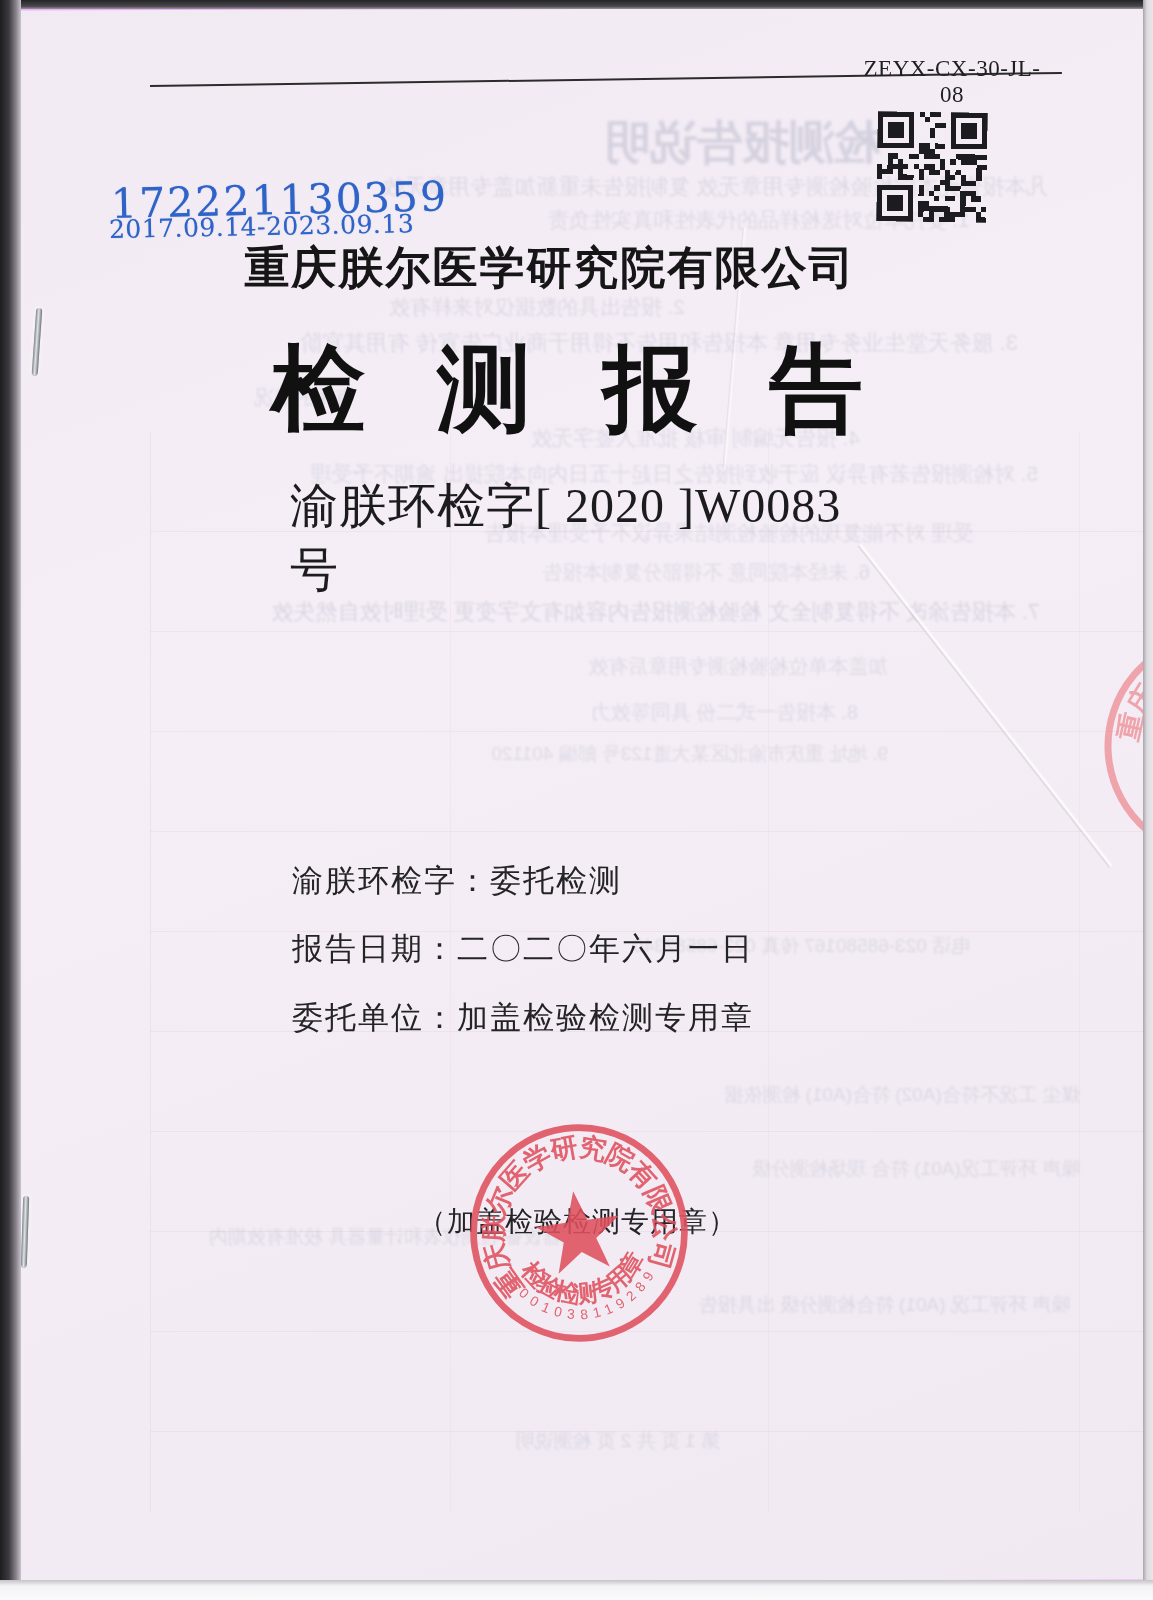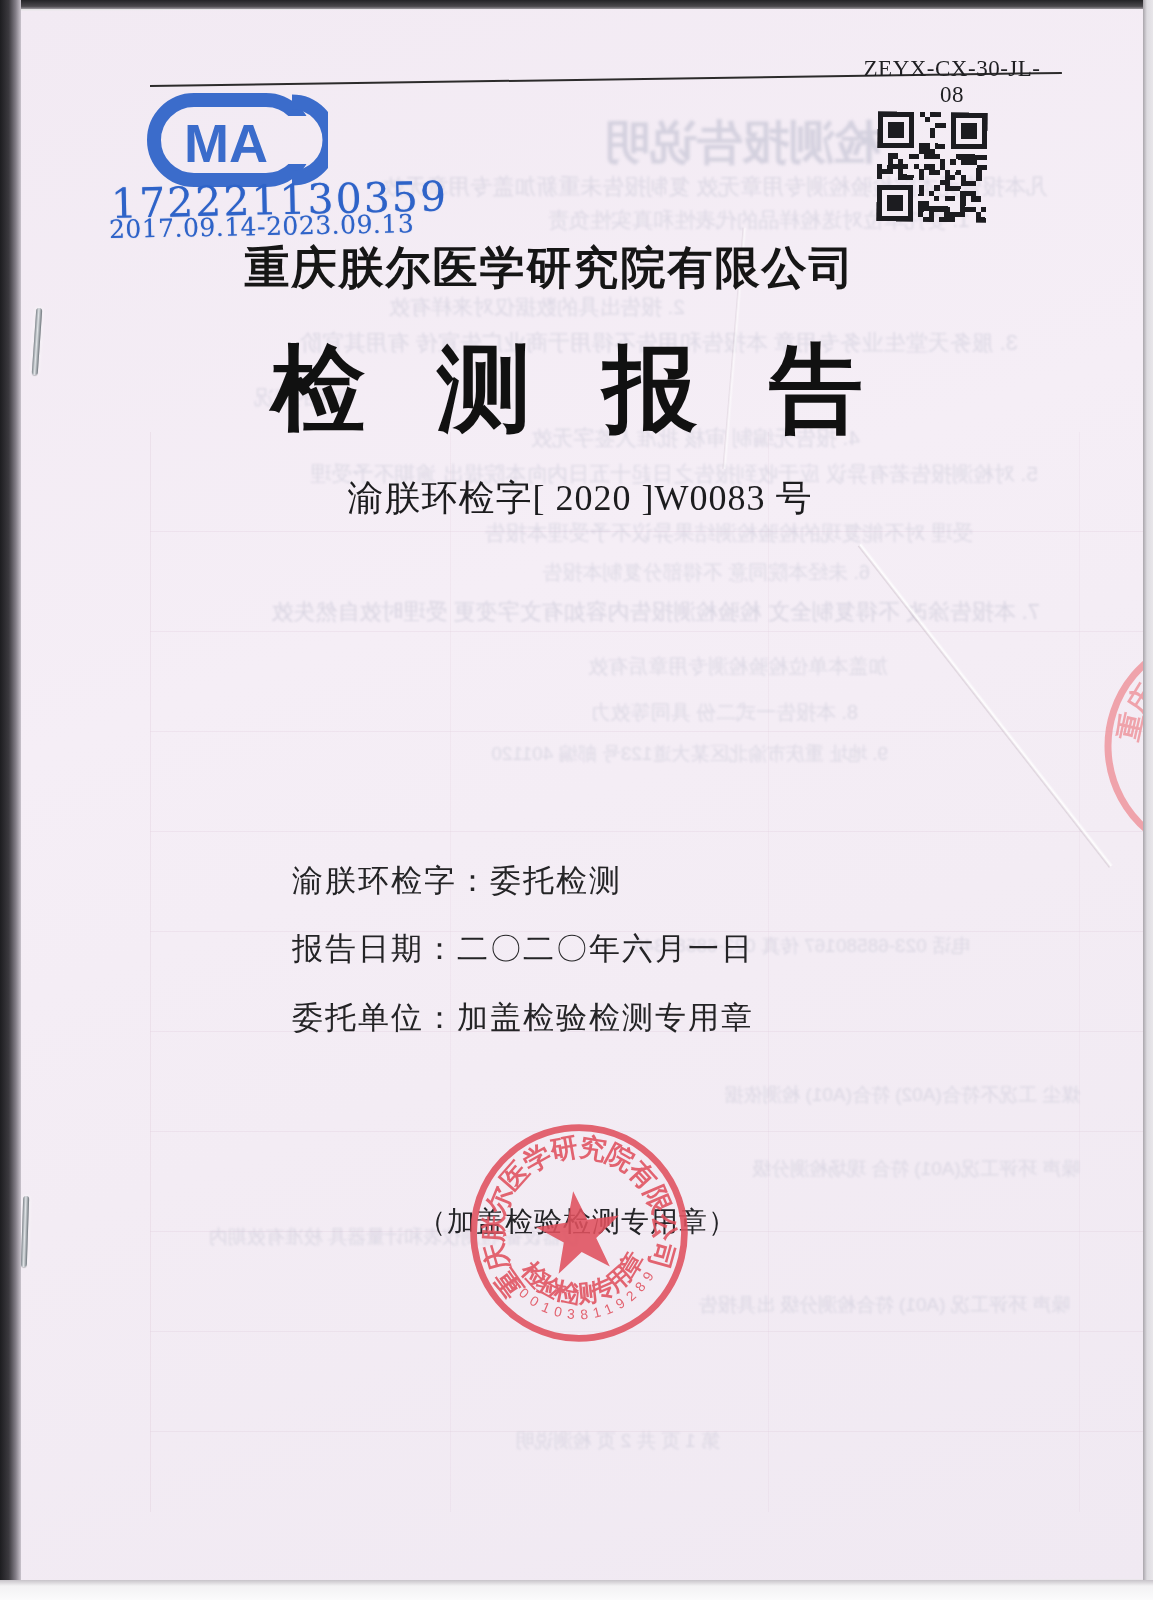--- a/index.html
+++ b/index.html
@@ -1,17 +1,17 @@
 <!DOCTYPE html>
 <html><head>
 <meta charset="utf-8">
 <style>
   html,body{margin:0;padding:0;background:#6e6e72;}
   #scan{position:relative;width:1153px;height:1600px;overflow:hidden;
-        background:#e5e5e5;font-family:"Liberation Serif",serif;}
+        background:#f0abfc;font-family:"Liberation Serif",serif;}
   
   .edge-top{position:absolute;left:0;top:0;width:1153px;height:9px;
             background:linear-gradient(180deg,#232326 0%,#4a484c 70%,#9a969c 100%);}
   .edge-left{position:absolute;left:0;top:0;width:21px;height:1600px;
              background:linear-gradient(90deg,#1d1d20 0%,#3c3a3f 42%,#847f88 75%,#c9c3cc 100%);}
   .edge-right{position:absolute;right:0;top:0;width:10px;height:1600px;
               background:linear-gradient(90deg,#a9a5ab 0%,#dddbe0 40%,#e8e6ea 100%);}
   .edge-bottom{position:absolute;left:0;top:1580px;width:1153px;height:20px;
                background:linear-gradient(180deg,#c7c3c9 0%,#f3f2f4 30%,#fbfbfc 100%);}
   
@@ -33,22 +33,22 @@
   .cma-dates{position:absolute;left:109px;top:215px;font-family:"DejaVu Serif",serif;
              font-size:25px;color:#2e63c8;letter-spacing:0.5px;transform:rotate(-1.1deg);
              transform-origin:left center;text-shadow:0 0 1px rgba(46,99,200,.5);}
   
   .company{position:absolute;left:225px;top:243px;width:650px;text-align:center;
            font-family:"Liberation Sans",sans-serif;font-weight:700;font-size:45px;
            color:#161616;letter-spacing:2px;line-height:1.1;}
   .big-title{position:absolute;left:271px;top:340px;font-family:"Liberation Sans",sans-serif;
              font-weight:900;font-size:94px;color:#111;letter-spacing:72px;line-height:1.05;
              white-space:nowrap;}
-  .report-no{position:absolute;left:290px;top:474px;width:580px;text-align:center;
-             font-size:36px;color:#1c1c1e;letter-spacing:1px;}
+  .report-no{position:absolute;left:290px;top:474px;width:580px;
+             font-size:48px;color:#1c1c1e;letter-spacing:1px;}
   
   .info{position:absolute;left:292px;top:860px;font-size:31px;color:#242426;letter-spacing:2px;}
   .info .row{position:absolute;left:0;white-space:nowrap;}
   .info .row .val{}
   .r0{top:0;} .r1{top:68px;} .r2{top:137px;}
   .seal-note{position:absolute;left:418px;top:1203px;font-size:28px;color:#242427;
              letter-spacing:1px;white-space:nowrap;}
   
   .seal-main{position:absolute;left:464px;top:1118px;width:230px;height:230px;
              transform:rotate(-8deg);opacity:.88;}
@@ -231,28 +231,20 @@
         <rect x="1" y="1" width="5" height="5" fill="#f3ecf4"></rect>
         <rect x="2" y="2" width="3" height="3" fill="#1c1c20"></rect>
         <rect x="14" y="0" width="7" height="7"></rect>
         <rect x="15" y="1" width="5" height="5" fill="#f3ecf4"></rect>
         <rect x="16" y="2" width="3" height="3" fill="#1c1c20"></rect>
         <rect x="0" y="14" width="7" height="7"></rect>
         <rect x="1" y="15" width="5" height="5" fill="#f3ecf4"></rect>
         <rect x="2" y="16" width="3" height="3" fill="#1c1c20"></rect>
       </svg></div>
 
-  <div class="cma-mark">
-    <svg width="182" height="96" viewBox="0 0 182 96">
-      <rect x="8" y="8" width="152" height="80" rx="40" fill="none" stroke="#2e63c8" stroke-width="14"></rect>
-      <rect x="138" y="24" width="44" height="48" fill="#f3ecf4"></rect>
-      <path d="M 146,10 A 38,38 0 0 1 146,86" fill="none" stroke="#2e63c8" stroke-width="15"></path>
-      <text x="38" y="70" font-family="Liberation Sans, sans-serif" font-weight="bold" font-size="54" fill="#2e63c8" class="seal-text">MA</text>
-    </svg>
-  </div>
   <div class="cma-no">172221130359</div>
   <div class="cma-dates">2017.09.14-2023.09.13</div>
 
   <div class="company">重庆朕尔医学研究院有限公司</div>
   <div class="big-title">检测报告</div>
   <div class="report-no">渝朕环检字[ 2020 ]W0083 号</div>
 
   <div class="info">
     <div class="row r0">
       <span>渝朕环检字：</span><span class="val">委托检测</span>

